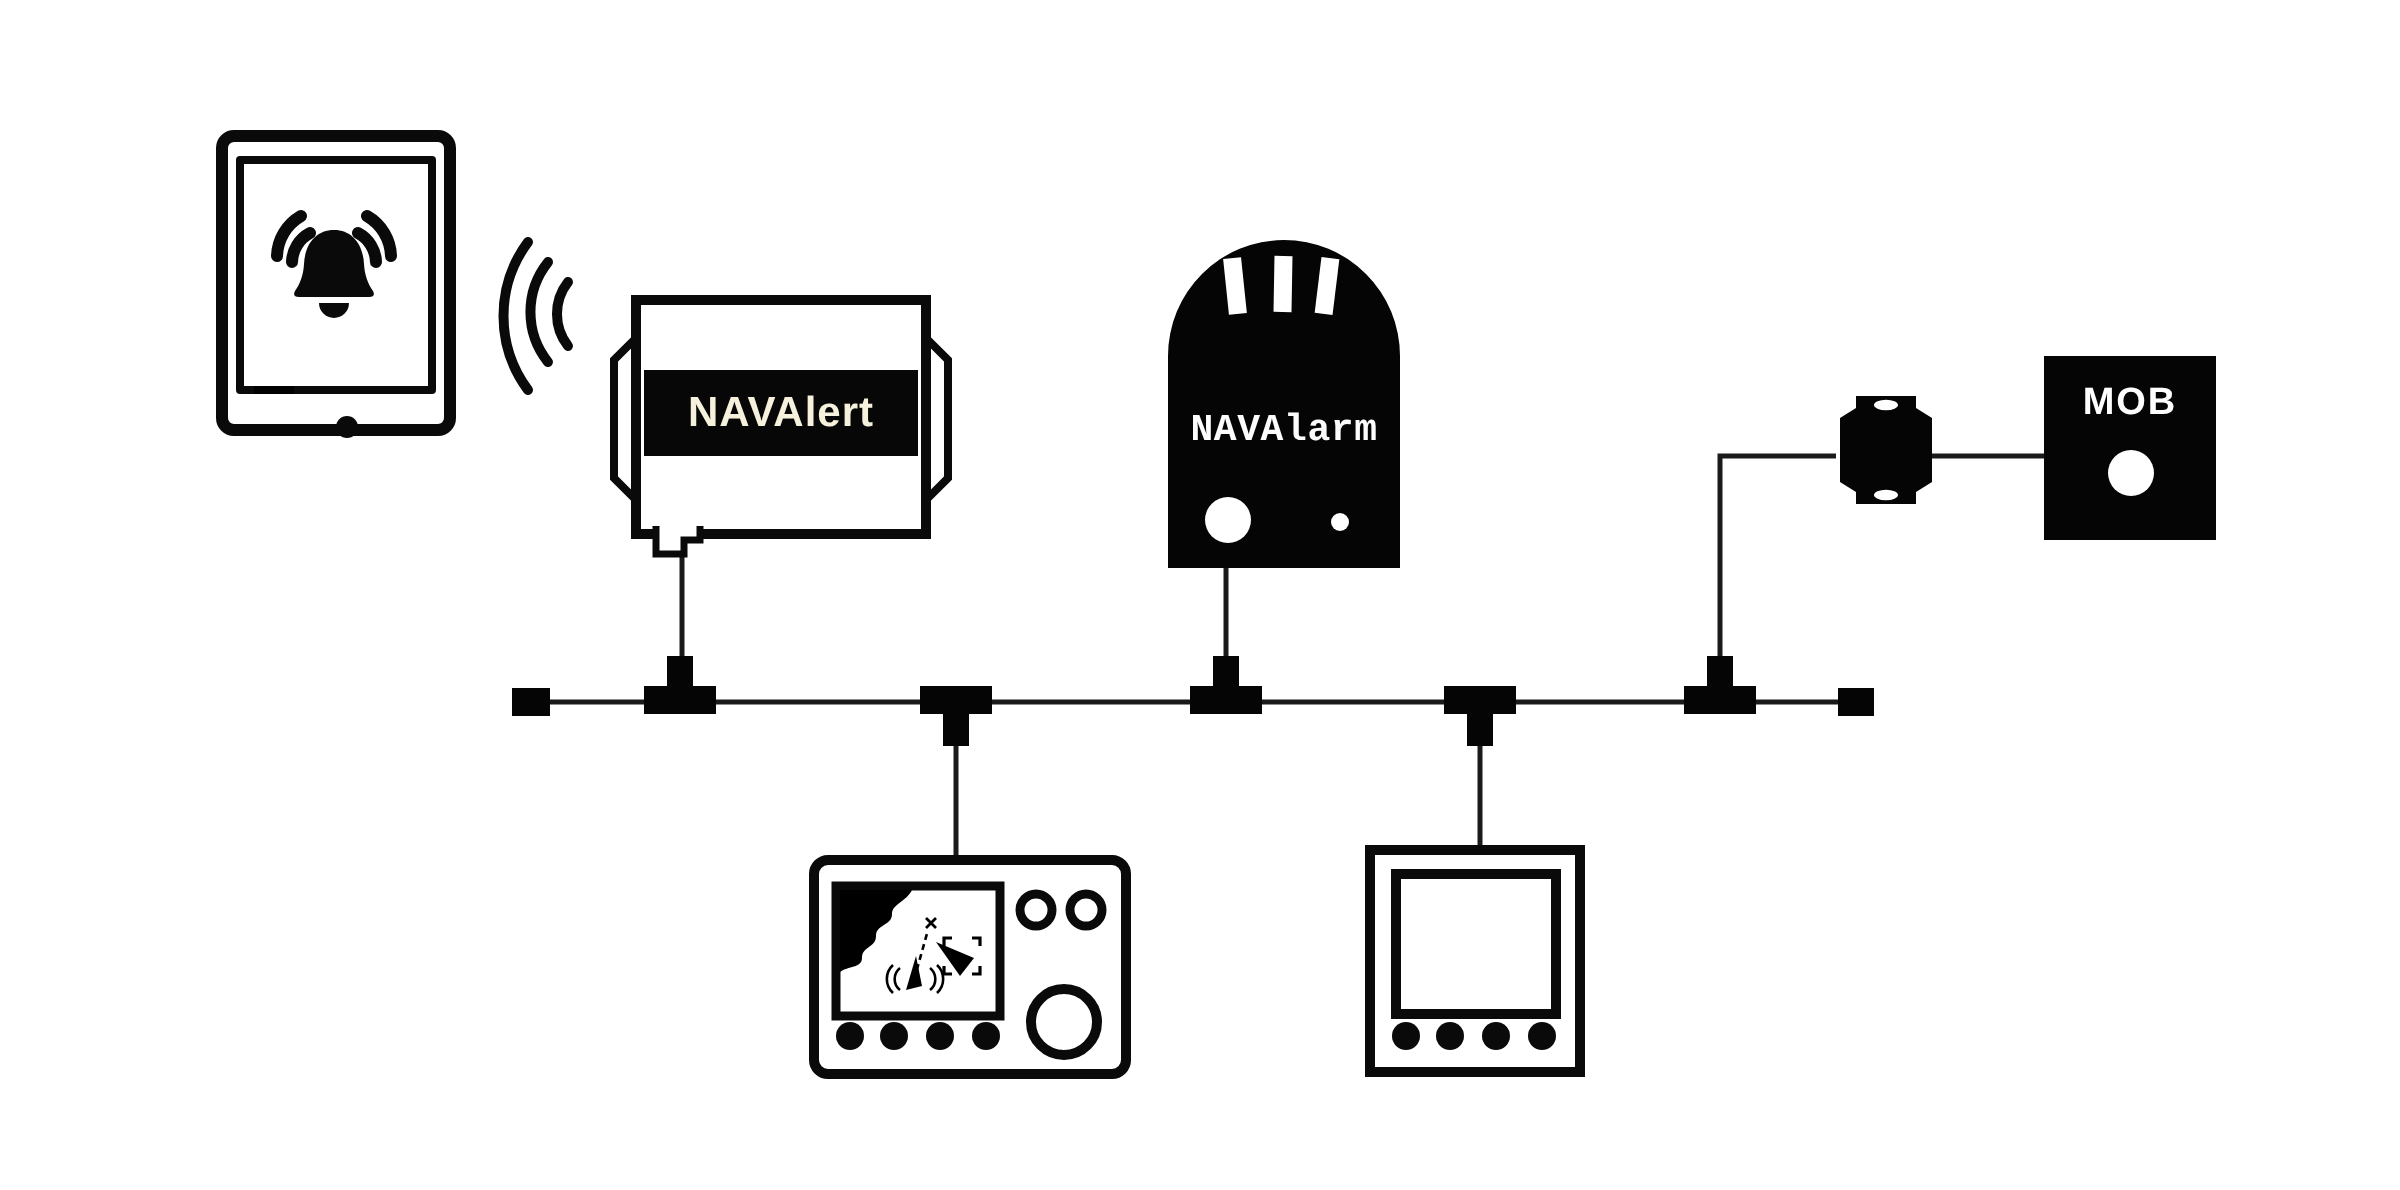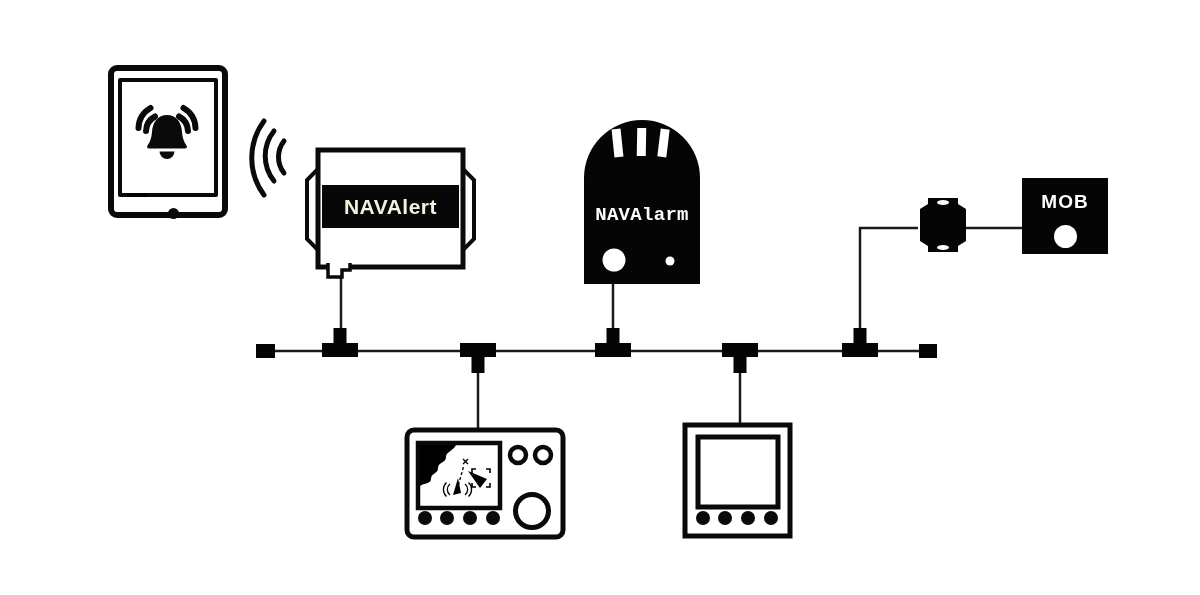--- a/index.html
+++ b/index.html
@@ -24,21 +24,21 @@
   #navalert{left:302px;top:145px;width:176px;height:140px;}
   #navalert-label{left:322px;top:185px;width:137px;height:43px;line-height:43px;text-align:center;
     font-size:21px;font-weight:bold;letter-spacing:.5px;}
 
   
   #navalarm{left:580px;top:118px;width:124px;height:168px;}
   #navalarm-label{left:588px;top:203px;width:108px;height:24px;line-height:24px;text-align:center;
     font-size:19px;font-weight:bold;letter-spacing:.3px;}
 
   
-  #mob{left:1022px;top:178px;width:86px;height:76px;background:#050505;}
+  #mob{left:1022px;top:178px;width:86px;height:92px;background:#050505;}
   #mob-label{display:block;margin-top:13px;text-align:center;font-size:19px;font-weight:bold;letter-spacing:1px;}
   #mob-button{left:32px;top:47px;width:23px;height:23px;border-radius:50%;background:#ffffff;}
 
   
   #network-svg{left:0;top:0;}
   #junction-svg{left:914px;top:192px;}
   #plotter-svg{left:404px;top:427px;}
   #display2-svg{left:682px;top:422px;}
 </style>
 </head>

